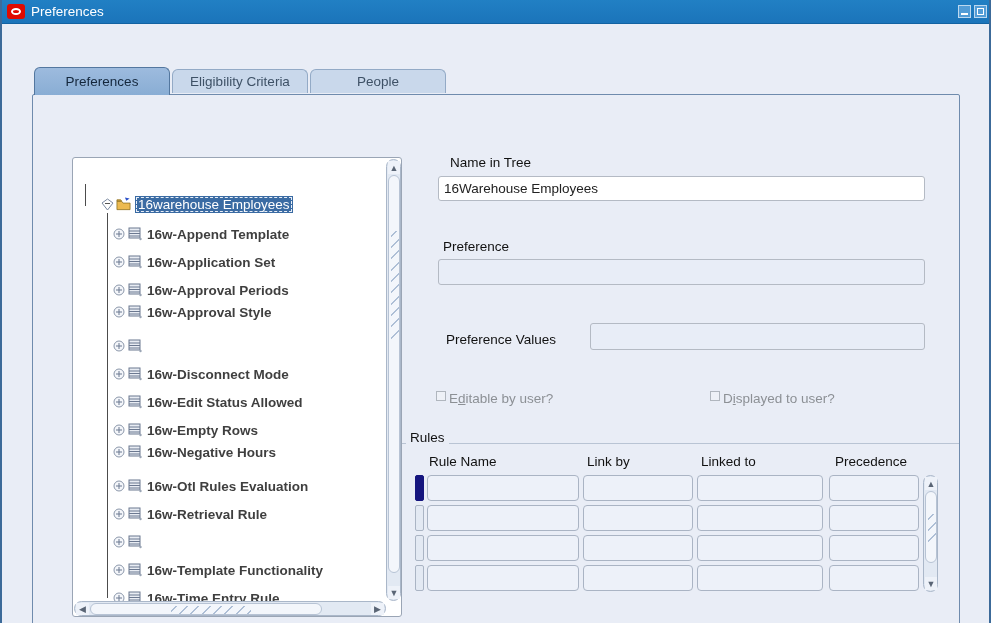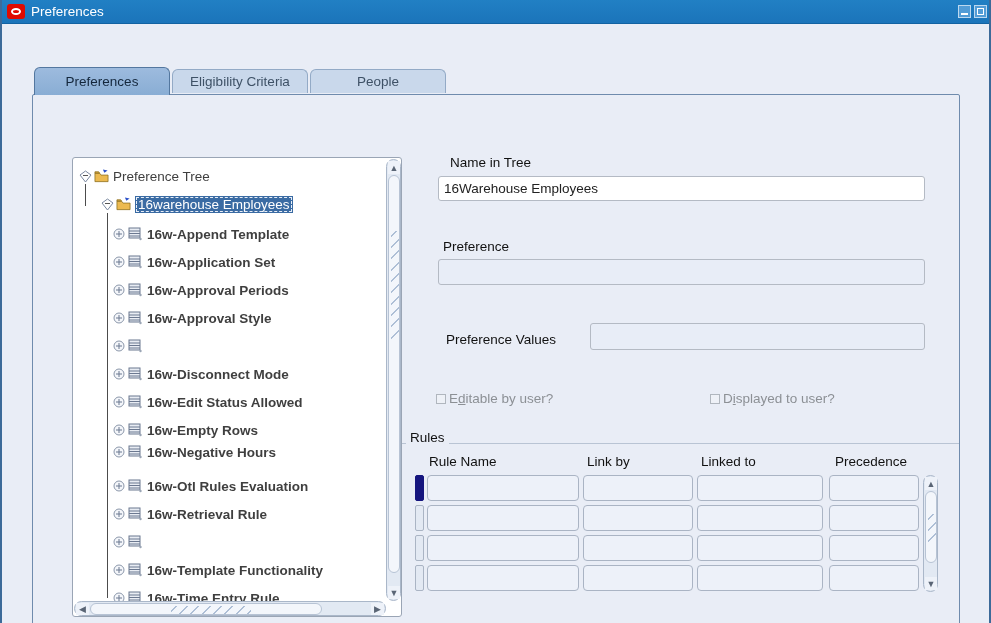--- a/index.html
+++ b/index.html
@@ -80,21 +80,21 @@
     background:repeating-linear-gradient(135deg, transparent 0 3px, #aebfd6 3px 4.5px, transparent 4.5px 8px);
   }
   
   .lbl { position:absolute; font-size:13.5px; color:#111; white-space:nowrap; }
   .field {
     position:absolute; border:1px solid #b4bac4; border-radius:3px;
     background:#fff; font-family:"Liberation Sans",sans-serif;
     font-size:13.5px; color:#222; padding:0 5px;
   }
   .field.disabled { background:#e8edf7; }
-  .chkwrap { position:absolute; display:flex; align-items:center; font-size:13.5px; color:#8c9095; }
+  .chkwrap { position:absolute; display:flex; align-items:flex-start; font-size:13.5px; color:#8c9095; }
   .chkbox { width:10px; height:10px; border:1px solid #b0b6be; background:#eef1f7; margin-right:3px; flex:none; }
   .chk-key { text-decoration:underline; }
   .rules-frame-line { position:absolute; left:400px; top:443px; width:558px; height:1px; background:#b9c4d4; }
   .rules-label { position:absolute; left:404px; top:430px; font-size:13.5px; color:#111; background:#e9edf6; padding:0 4px; z-index:2; }
   .rule-header { position:absolute; top:454px; font-size:13.5px; color:#111; }
   .rule-selector {
     position:absolute; width:9px; height:26px;
     background:#e3e9f3; border:1px solid #aab4c4; border-radius:2px;
   }
   .rule-selector.current { background:#15157e; border-color:#15157e; }
@@ -126,32 +126,20 @@
 <div class="tab" style="left:170px;">Eligibility Criteria</div>
 <div class="tab" style="left:308px;">People</div>
 
 <div class="tabframe"></div>
 
 <div class="treepanel">
 
   <div class="tree-vline" style="left:12px; top:26px; height:22px;"></div>
   <div class="tree-vline" style="left:34px; top:55px; height:385px;"></div>
 
-  <div class="tree-row tree-root-row">
-    <svg class="toggle-diamond" viewBox="0 0 13 13">
-      <path d="M6.5 1 L12 5 L6.5 12 L1 5 Z" fill="#fefefe" stroke="#7a88a0"></path>
-      <line x1="4" y1="5.5" x2="9" y2="5.5" stroke="#555"></line>
-    </svg>
-    <svg class="node-icon" viewBox="0 0 16 14">
-      <path d="M1 4 h5 l1.5 2 H15 v7 H1 Z" fill="#ecba50" stroke="#8a6d1f" stroke-width="0.8"></path>
-      <path d="M1 4 v-1.5 h4 l1 1.5 Z" fill="#d9a83e" stroke="#8a6d1f" stroke-width="0.8"></path>
-      <path d="M9.5 0 L14.5 1.2 L11 3.5 Z" fill="#2b50c8"></path>
-    </svg>
-    <span>Preference Tree</span>
-  </div>
 
   <div class="tree-row tree-sel-row">
     <svg class="toggle-diamond" viewBox="0 0 13 13">
       <path d="M6.5 1 L12 5 L6.5 12 L1 5 Z" fill="#fefefe" stroke="#7a88a0"></path>
       <line x1="4" y1="5.5" x2="9" y2="5.5" stroke="#555"></line>
     </svg>
     <svg class="node-icon" viewBox="0 0 16 14">
       <path d="M1 4 h5 l1.5 2 H15 v7 H1 Z" fill="#ecba50" stroke="#8a6d1f" stroke-width="0.8"></path>
       <path d="M1 4 v-1.5 h4 l1 1.5 Z" fill="#d9a83e" stroke="#8a6d1f" stroke-width="0.8"></path>
       <path d="M9.5 0 L14.5 1.2 L11 3.5 Z" fill="#2b50c8"></path>
@@ -198,21 +186,21 @@
         </svg>
         <svg class="node-icon" viewBox="0 0 15 14">
           <rect x="1" y="1" width="11" height="10" fill="#e8ecf3" stroke="#6b7890"></rect>
           <line x1="1" y1="4" x2="12" y2="4" stroke="#6b7890"></line>
           <line x1="1" y1="6.5" x2="12" y2="6.5" stroke="#6b7890"></line>
           <line x1="1" y1="9" x2="12" y2="9" stroke="#6b7890"></line>
           <circle cx="12.5" cy="12" r="1.2" fill="#9aa5b5"></circle>
         </svg>
         <span>16w-Approval Periods</span>
       </div>
-      <div class="tree-row tree-child" style="top: 146px;">
+      <div class="tree-row tree-child" style="top: 140px;">
         <svg class="plus-circle" viewBox="0 0 12 12">
           <circle cx="6" cy="6" r="5" fill="#f4f6fa" stroke="#8b97aa"></circle>
           <line x1="3" y1="6" x2="9" y2="6" stroke="#6b7890"></line>
           <line x1="6" y1="3" x2="6" y2="9" stroke="#6b7890"></line>
         </svg>
         <svg class="node-icon" viewBox="0 0 15 14">
           <rect x="1" y="1" width="11" height="10" fill="#e8ecf3" stroke="#6b7890"></rect>
           <line x1="1" y1="4" x2="12" y2="4" stroke="#6b7890"></line>
           <line x1="1" y1="6.5" x2="12" y2="6.5" stroke="#6b7890"></line>
           <line x1="1" y1="9" x2="12" y2="9" stroke="#6b7890"></line>

